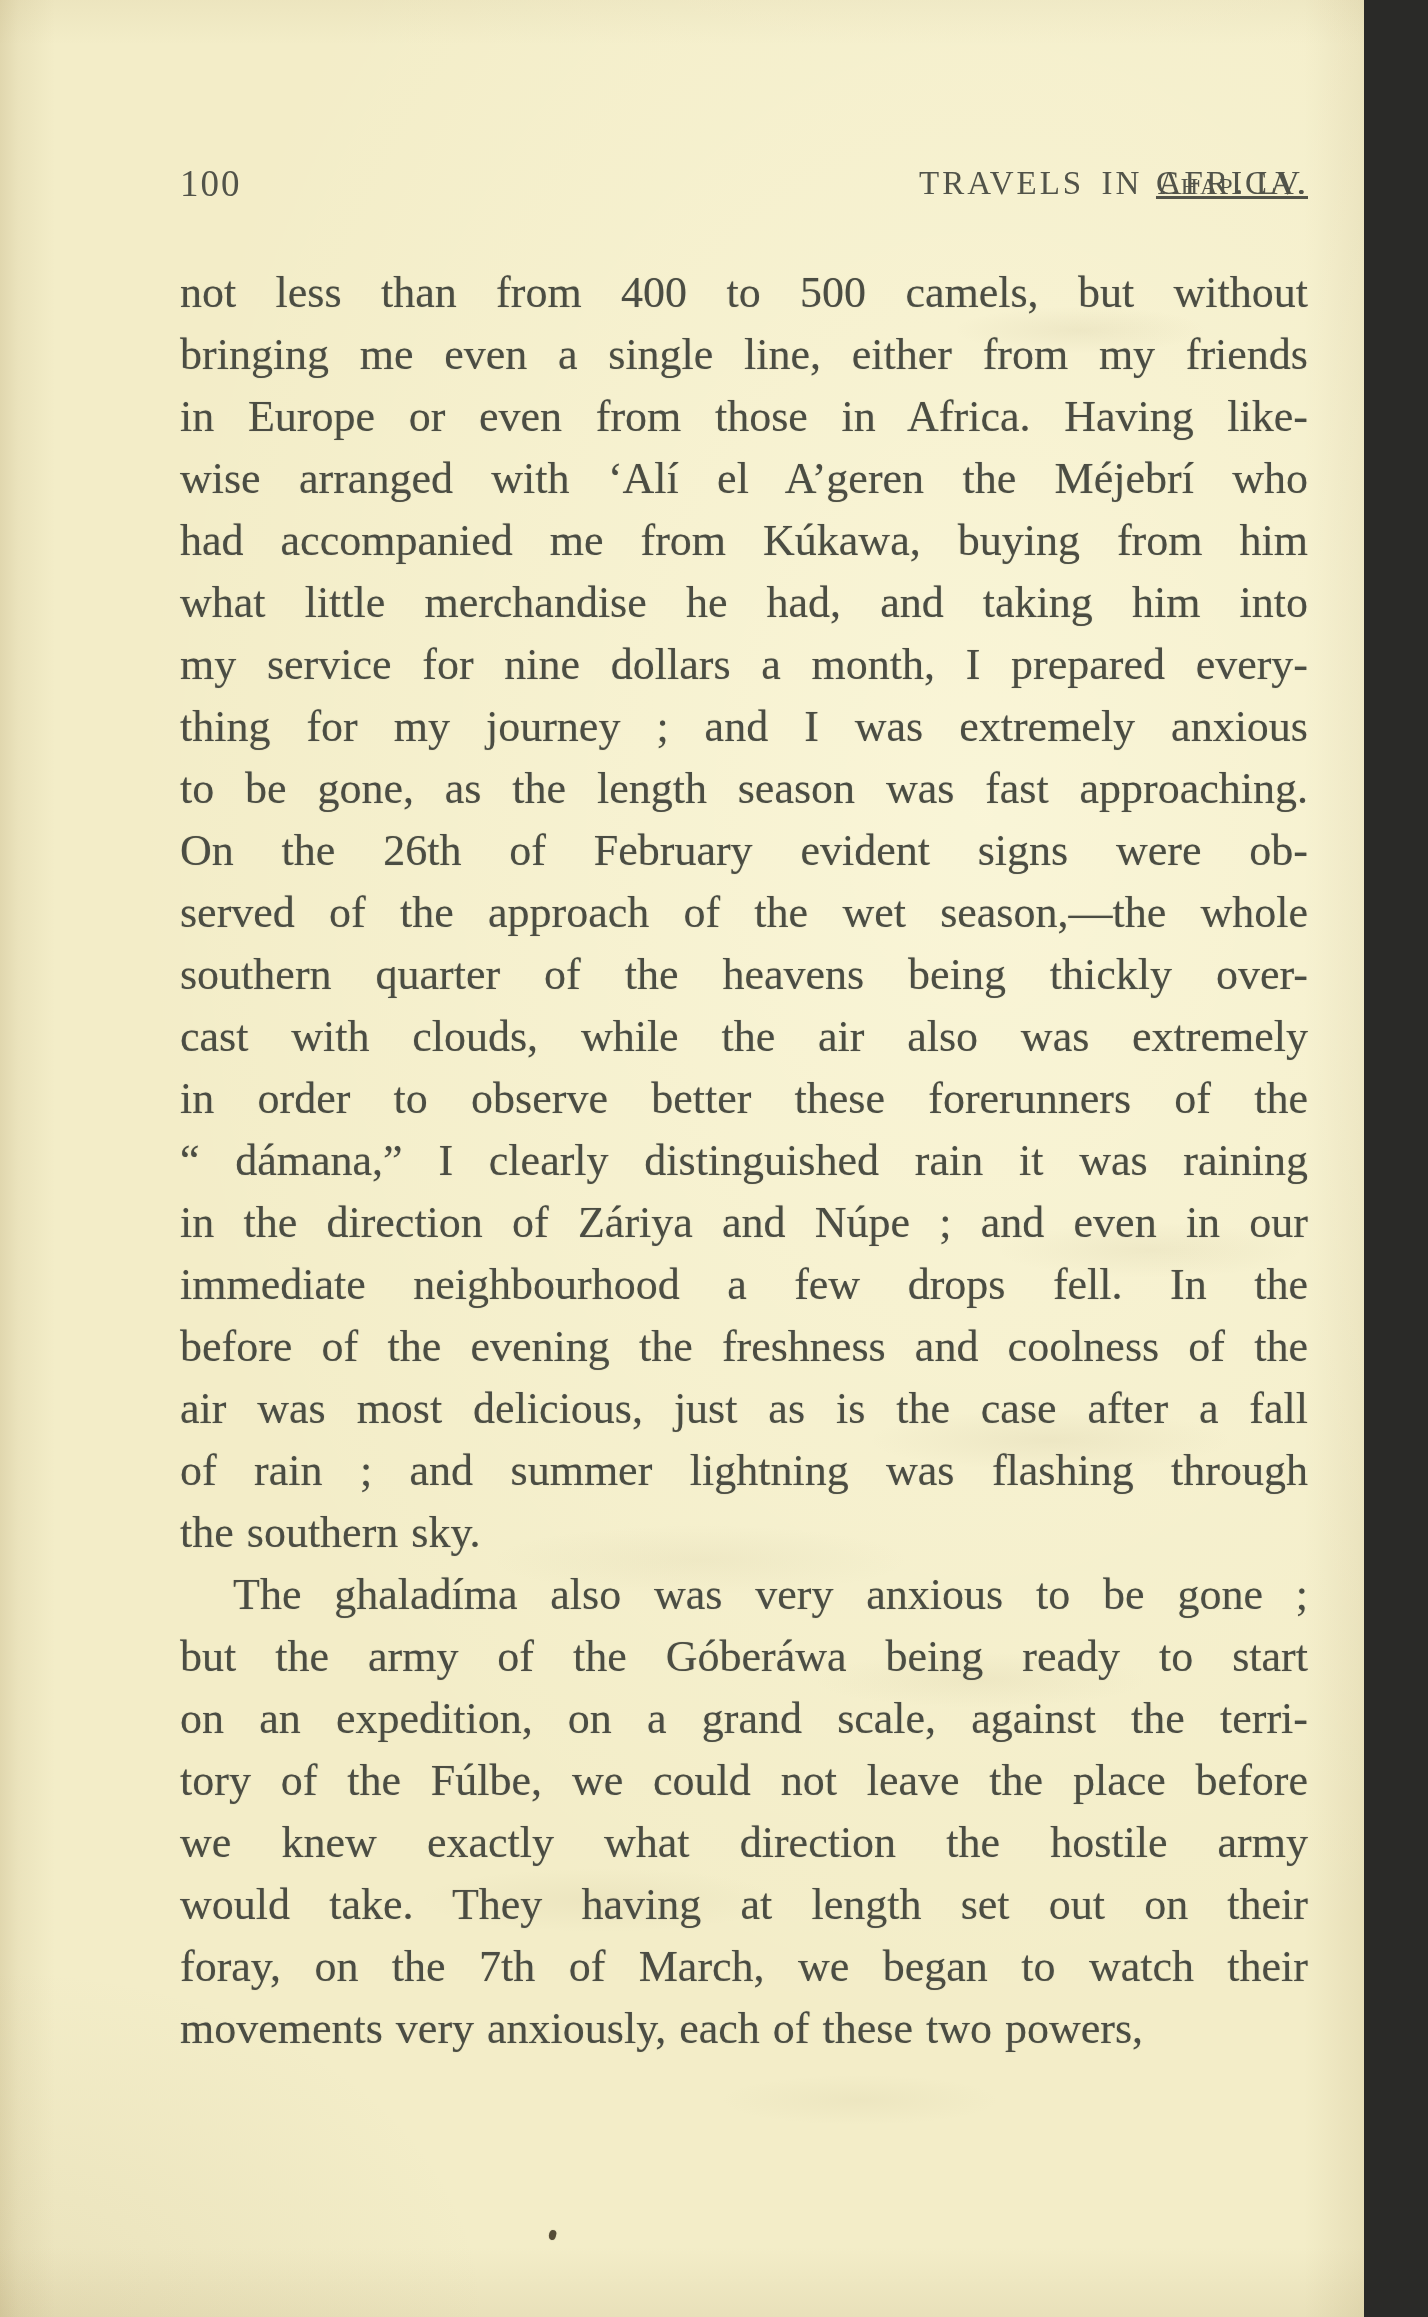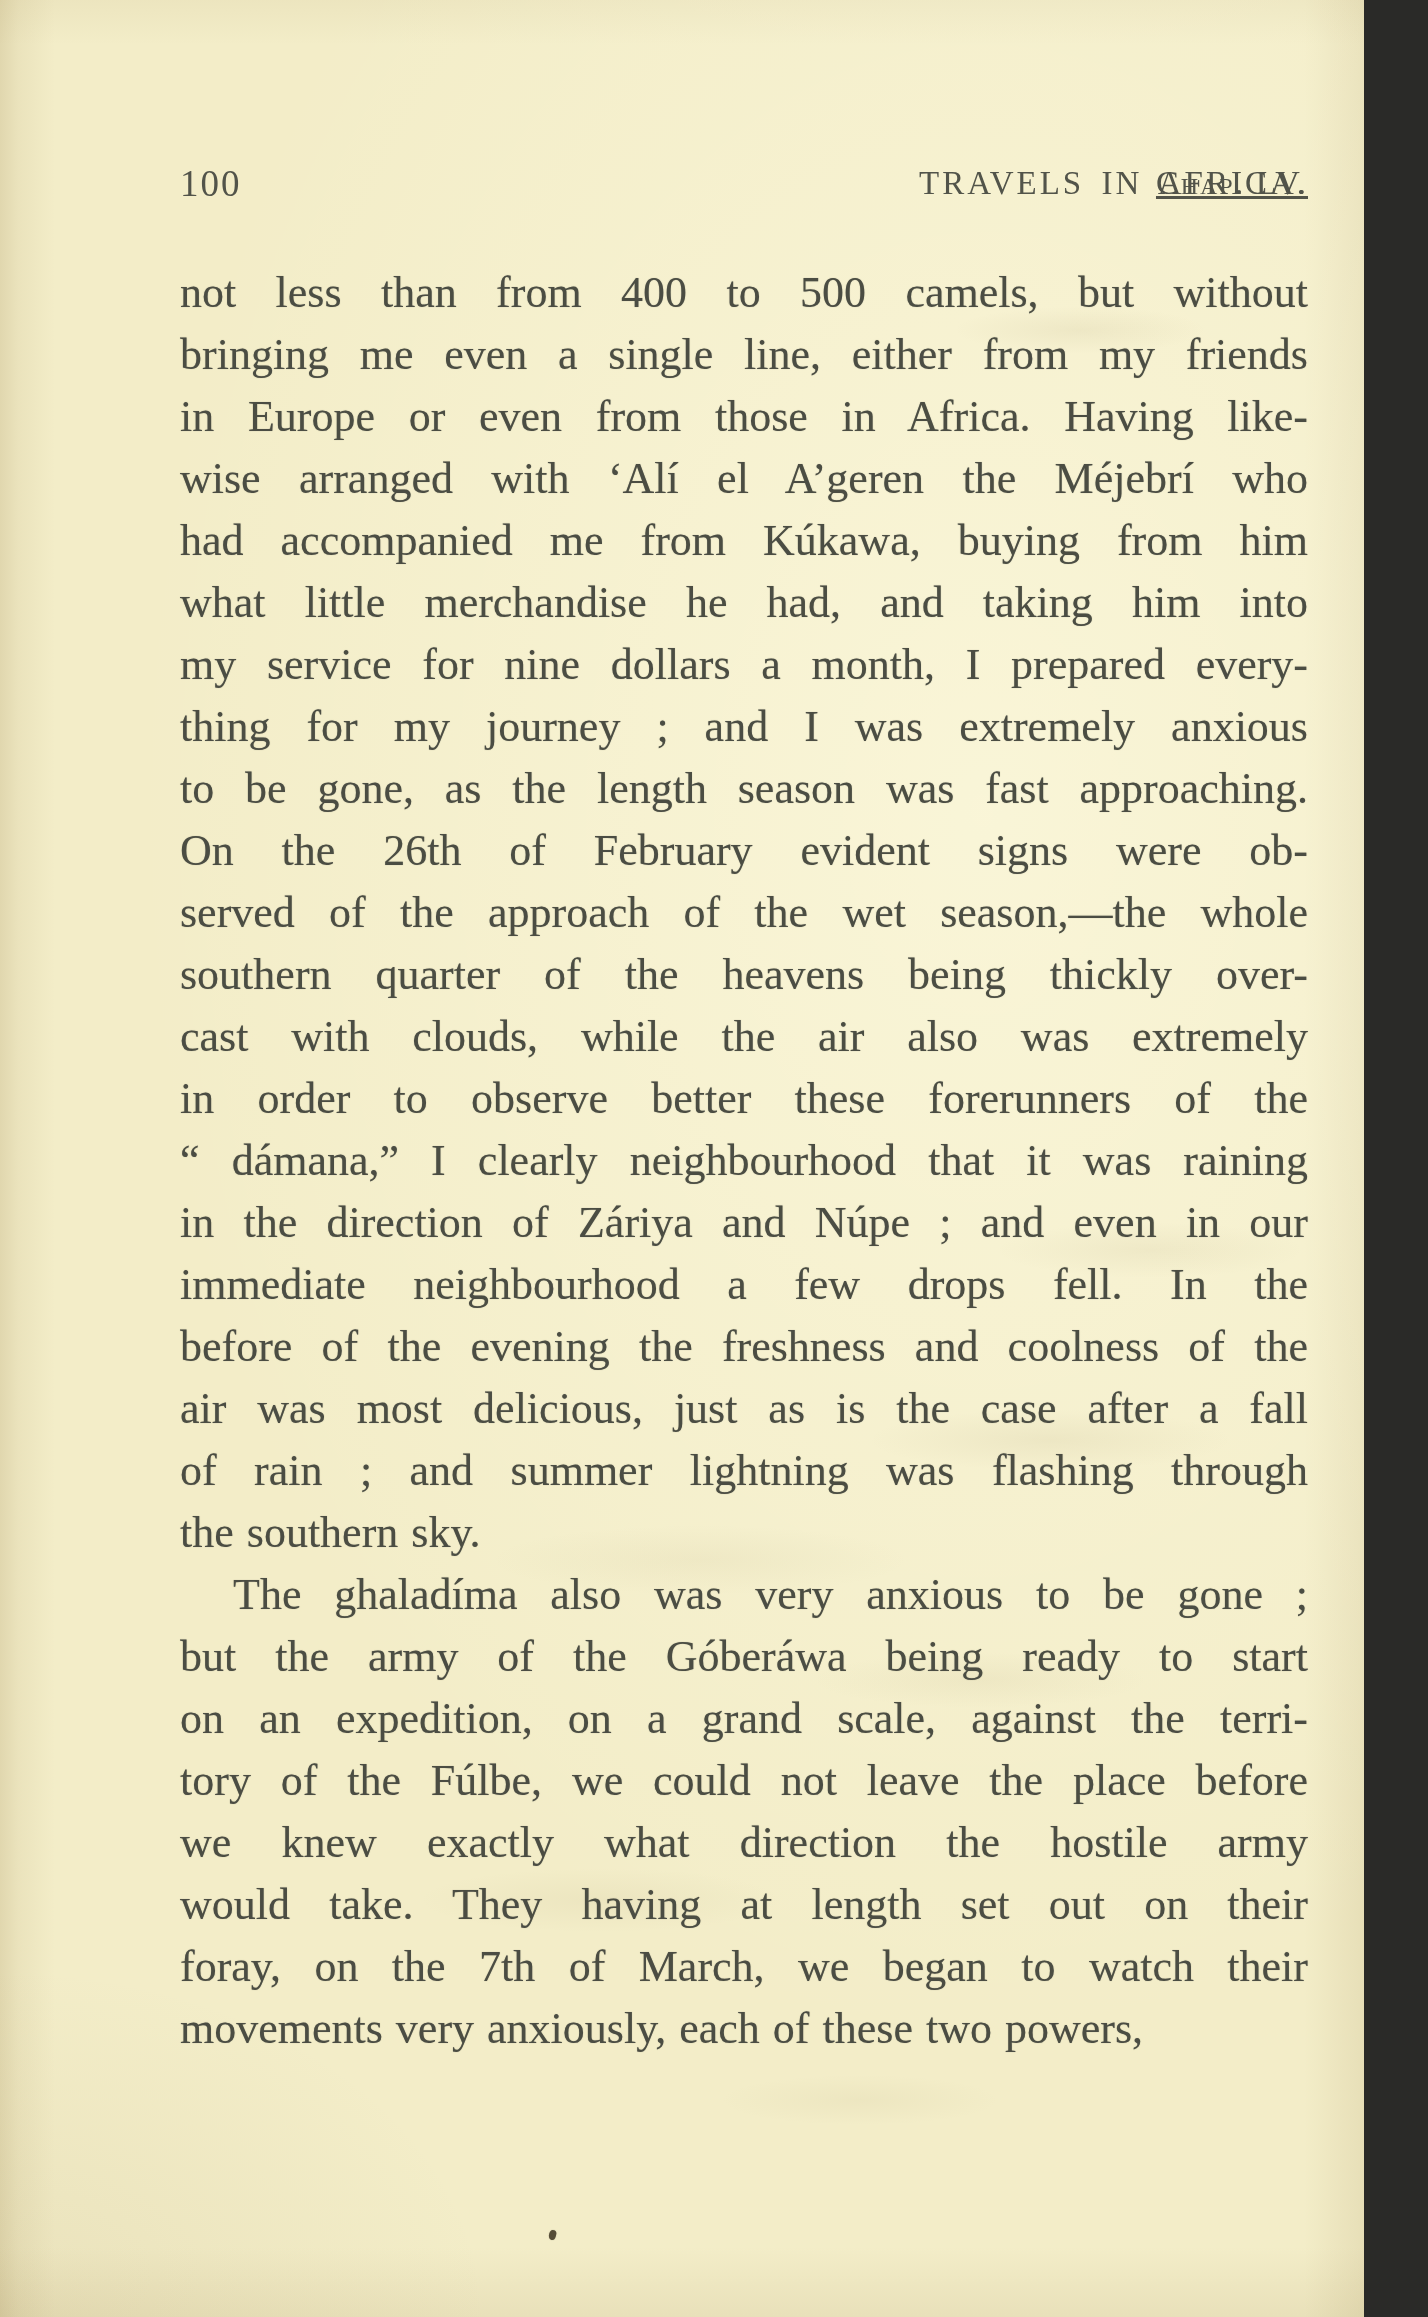--- a/index.html
+++ b/index.html
@@ -125,21 +125,21 @@
       <div class="line">had accompanied me from Kúkawa, buying from him</div>
       <div class="line">what little merchandise he had, and taking him into</div>
       <div class="line">my service for nine dollars a month, I prepared every-</div>
       <div class="line">thing for my journey ; and I was extremely anxious</div>
       <div class="line">to be gone, as the length season was fast approaching.</div>
       <div class="line">On the 26th of February evident signs were ob-</div>
       <div class="line">served of the approach of the wet season,—the whole</div>
       <div class="line">southern quarter of the heavens being thickly over-</div>
       <div class="line">cast with clouds, while the air also was extremely</div>
       <div class="line">in order to observe better these forerunners of the</div>
-      <div class="line">“ dámana,” I clearly neighbourhood that it was raining</div>
+      <div class="line">“ dámana,” I clearly distinguished rain it was raining</div>
       <div class="line">in the direction of Záriya and Núpe ; and even in our</div>
       <div class="line">immediate neighbourhood a few drops fell.  In the</div>
       <div class="line">before of the evening the freshness and coolness of the</div>
       <div class="line">air was most delicious, just as is the case after a fall</div>
       <div class="line">of rain ; and summer lightning was flashing through</div>
       <div class="line flush">the southern sky.</div>
       <div class="line indent">The ghaladíma also was very anxious to be gone ;</div>
       <div class="line">but the army of the Góberáwa being ready to start</div>
       <div class="line">on an expedition, on a grand scale, against the terri-</div>
       <div class="line">tory of the Fúlbe, we could not leave the place before</div>

